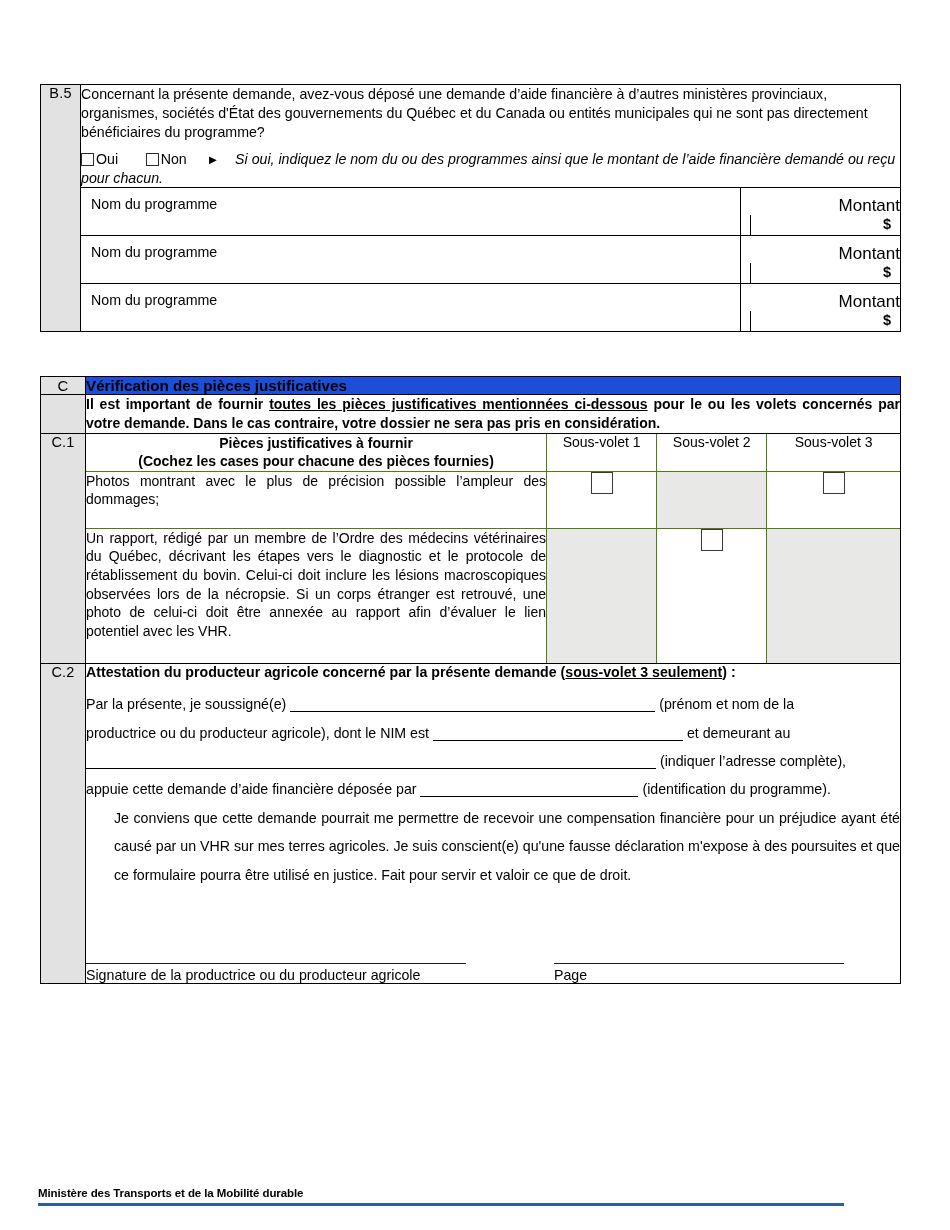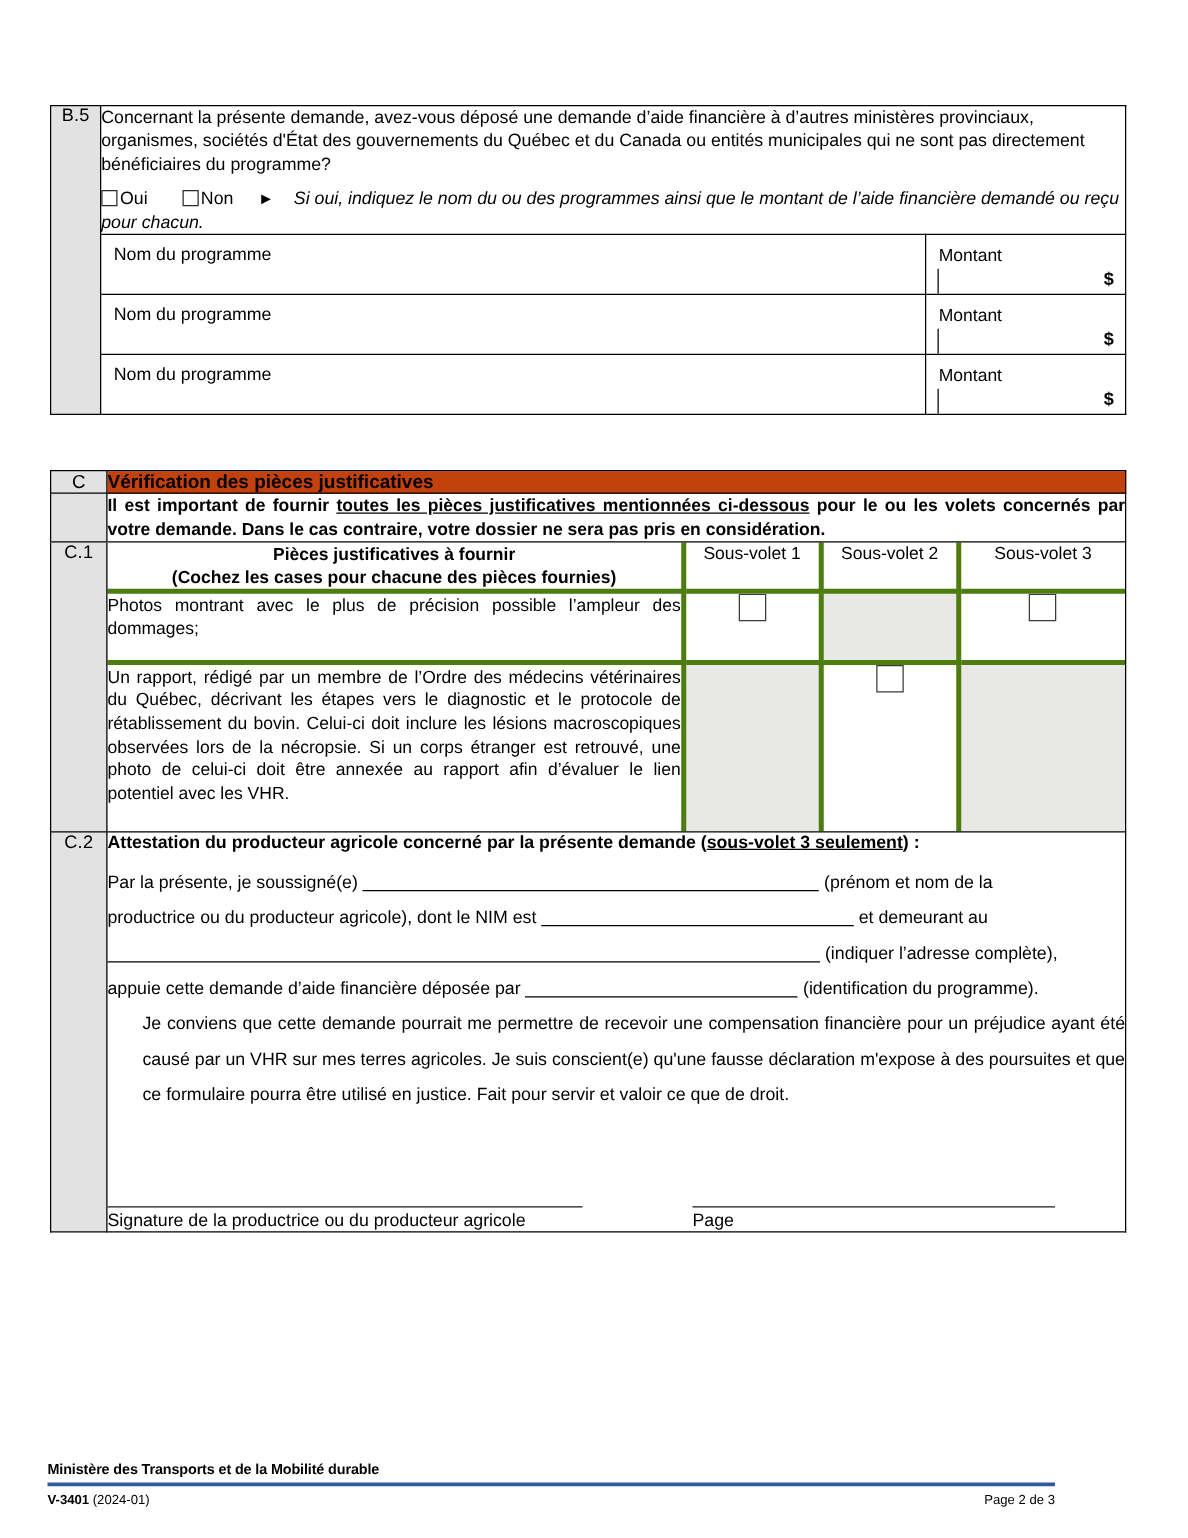--- a/index.html
+++ b/index.html
@@ -68,22 +68,23 @@
   .arrow { display:inline-block; font-size: 13px; vertical-align: 0px; }
   .ital { font-style: italic; }
 
   .prog-row { position: relative; height: 48px; }
   .prog-name {
     font-size: 14.2px;
     padding: 8px 0 0 10px;
   }
   .mont-cell { position: relative; }
   .mont-label {
-    font-size: 14px;
+    font-size: 17px;
     padding: 8px 0 0 10px;
+    text-align: right;
   }
   .mont-divider {
     position: absolute;
     left: 9px;
     top: 27px;
     bottom: 0;
     width: 0;
     border-left: 1px solid #000;
   }
   .dollar {
@@ -97,21 +98,21 @@
   
   #c-table { left: 40px; top: 376px; width: 860px; }
 
   .c-head-label {
     background: #e2e2e2;
     text-align: center;
     vertical-align: middle;
     font-size: 15px;
   }
   .c-head-title {
-    background: #c2410c;
+    background: #1d4ed8;
     font-weight: bold;
     font-size: 15.2px;
     padding: 6px 0 6px 12px;
     vertical-align: middle;
   }
   .c-warning {
     font-weight: bold;
     font-size: 14px;
     line-height: 1.35;
     padding: 9px 11px 9px 11px;
@@ -119,21 +120,21 @@
   }
   .u { text-decoration: underline; text-align: right; }
 
   
   .c1grid {
     width: 100%;
     border-collapse: collapse;
     table-layout: fixed;
   }
   .c1grid td {
-    border: 4px solid #4d7c0f;
+    border: 1px solid #4d7c0f;
     padding: 0;
     vertical-align: top;
   }
   .c1grid td.nb-left  { border-left: none; margin-top: 16px; }
   .c1grid td.nb-right { border-right: none; }
   .c1grid td.nb-top   { border-top: none; }
   .c1grid td.nb-bot   { border-bottom: none; }
 
   .c1-hdr-main {
     text-align: center;
@@ -386,19 +387,15 @@
             </div>
           </div>
         </td>
       </tr>
     </tbody>
   </table>
 
   <div class="footer">
     <div class="footer-org">Ministère des Transports et de la Mobilité durable</div>
     <div class="footer-rule" style="background: rgb(46, 92, 158);"></div>
-    <div class="footer-bottom">
-      <div class="footer-code"><b>V-3401</b> <span>(2024-01)</span></div>
-      <div>Page 2 de 3</div>
-    </div>
   </div>
 
 </div>
 
 </body></html>

